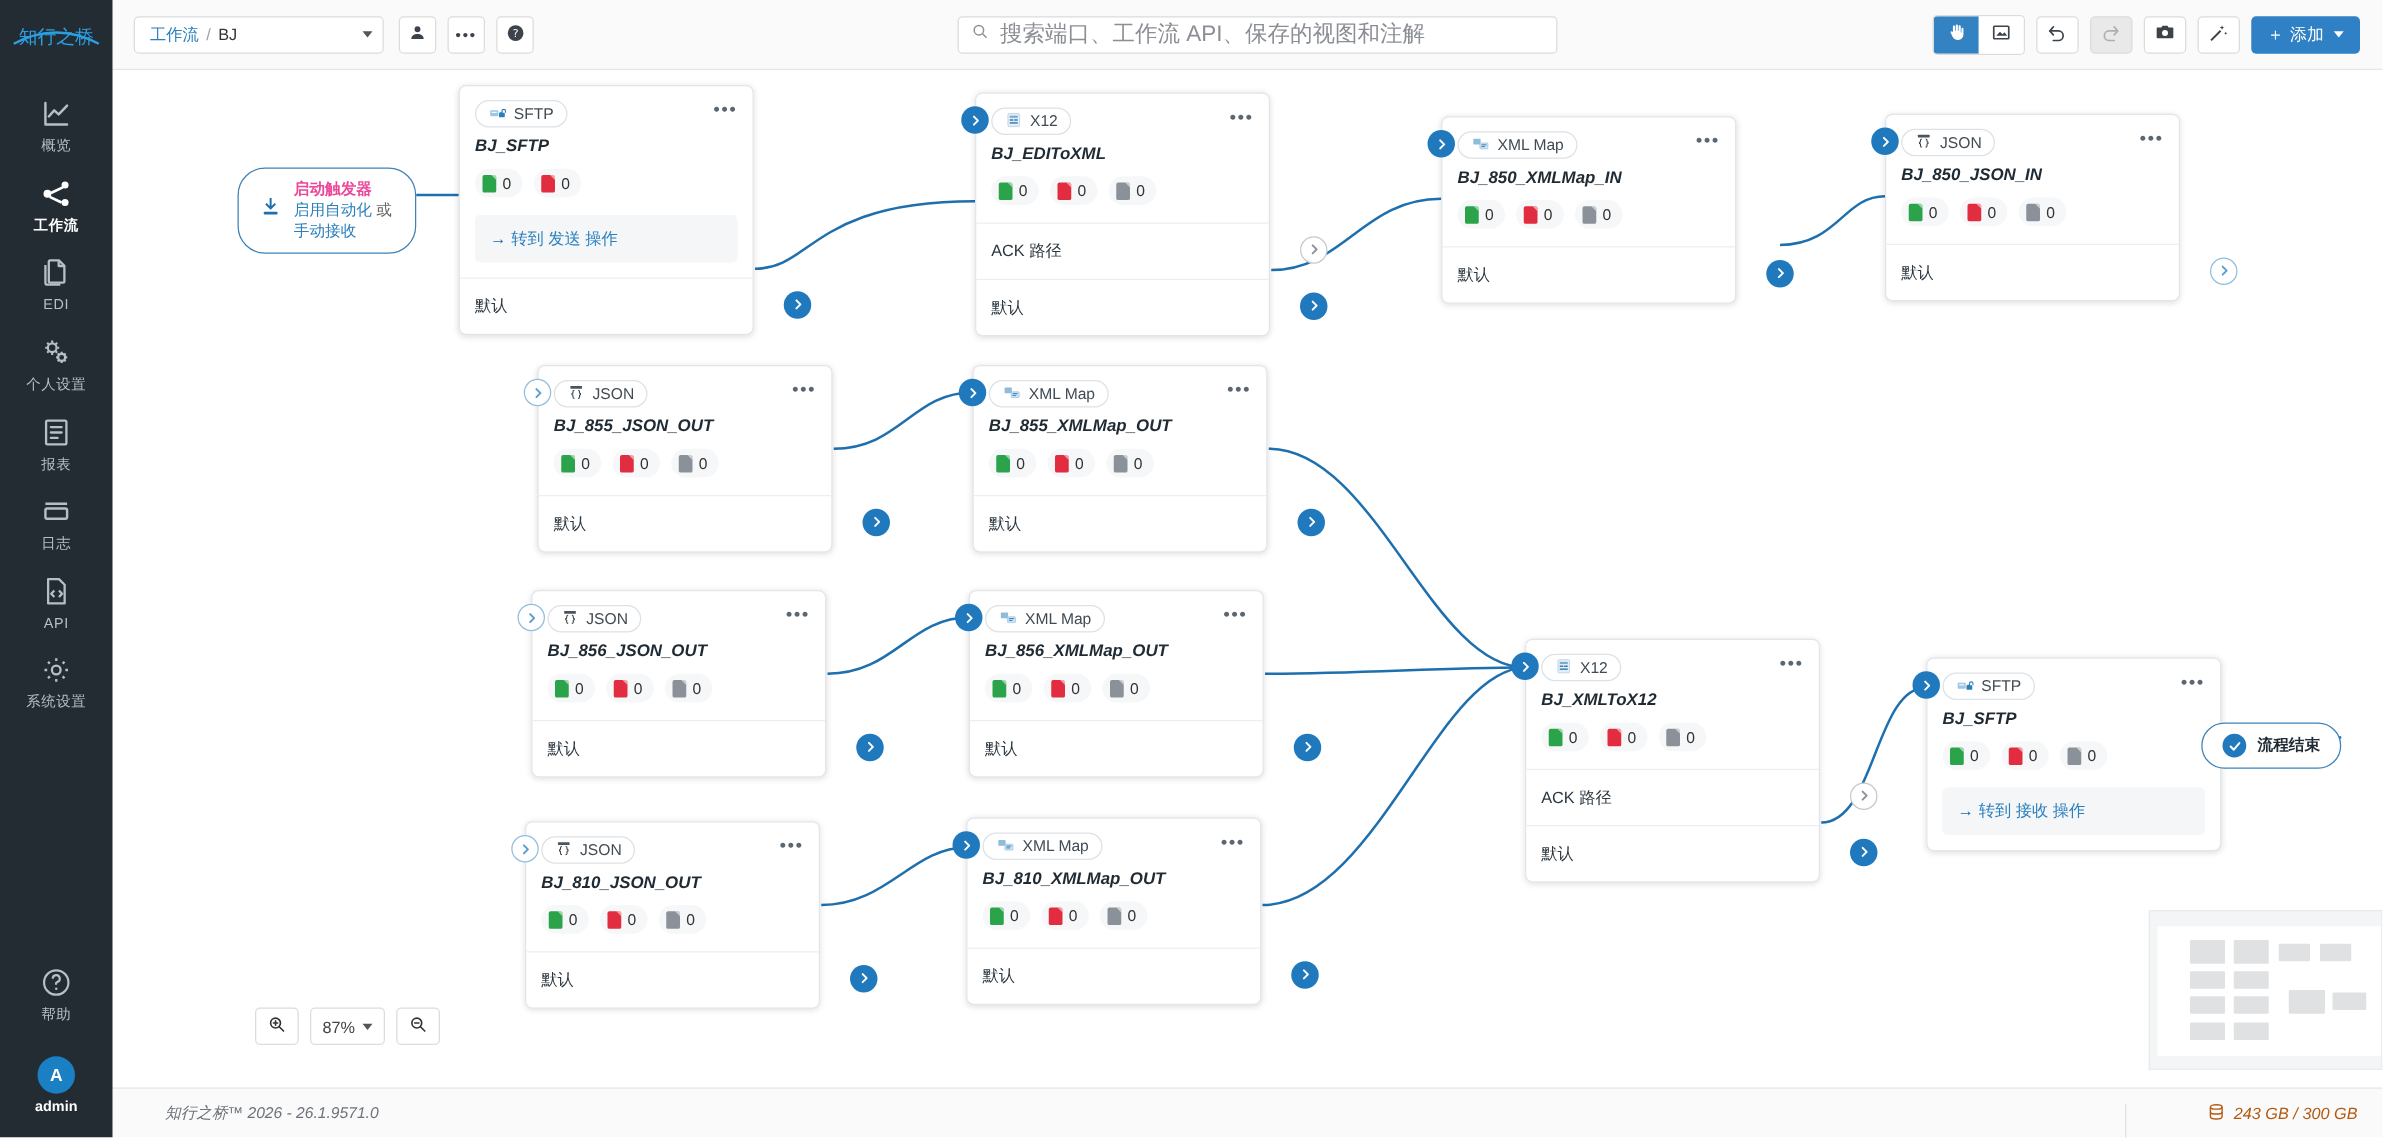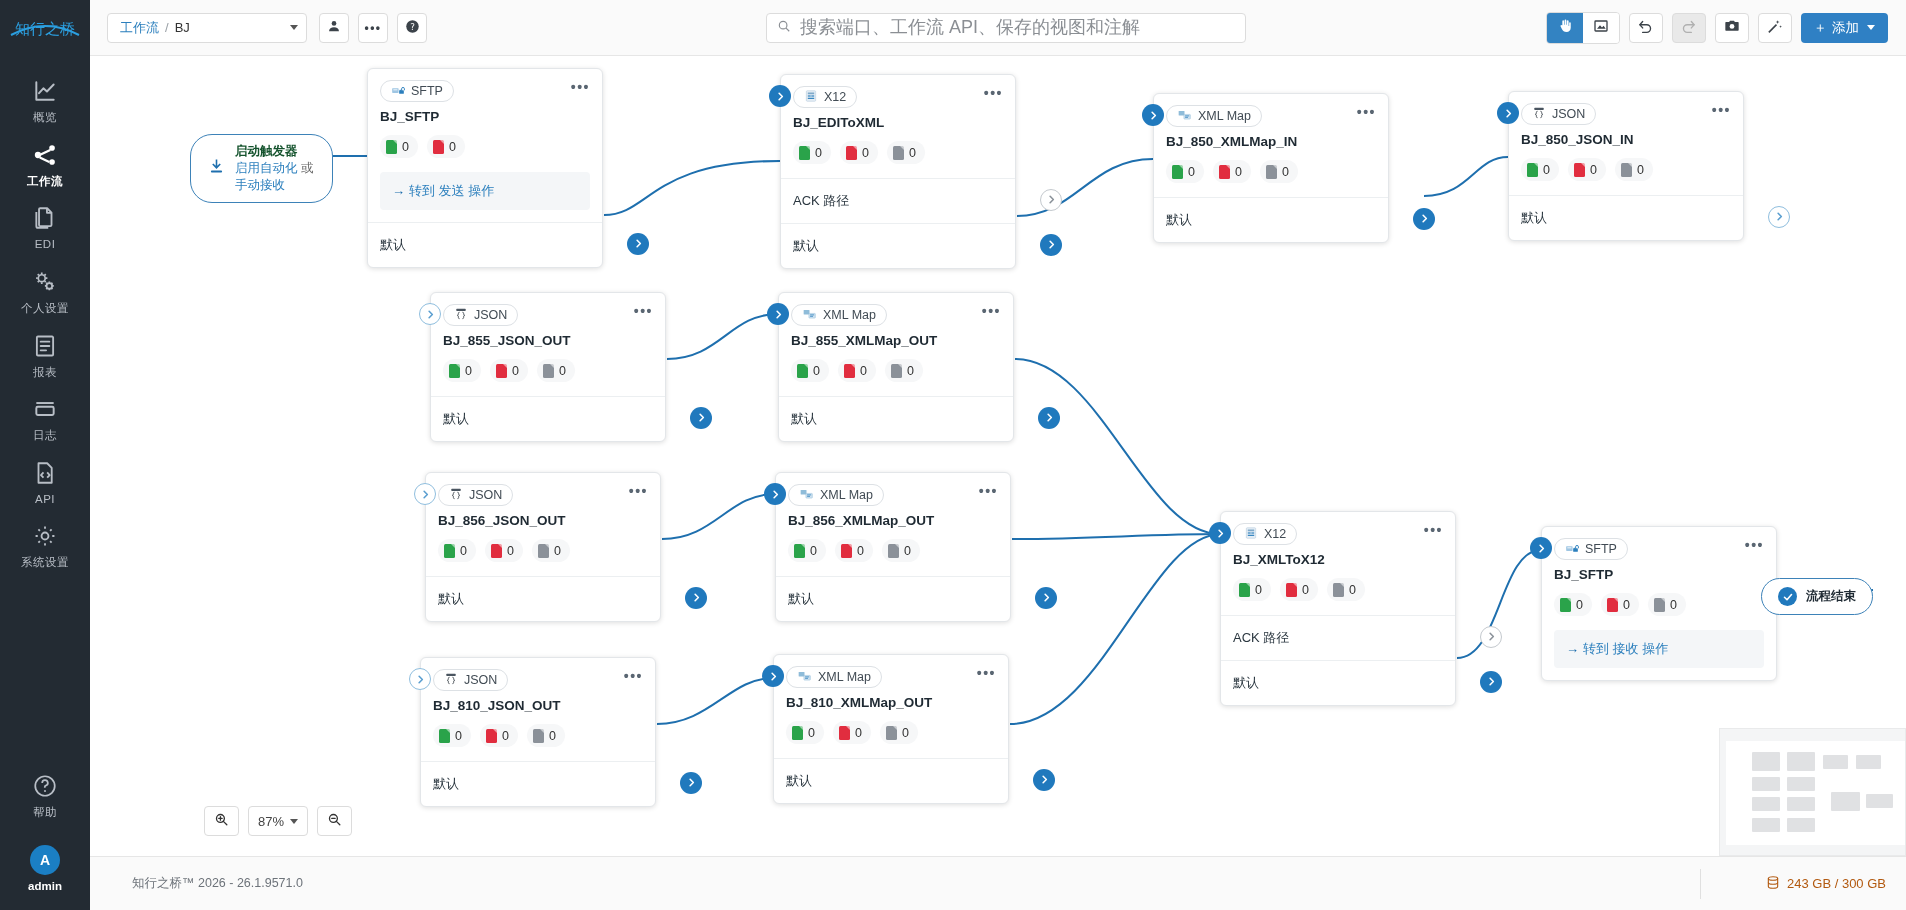--- a/index.html
+++ b/index.html
@@ -90,21 +90,21 @@
     box-shadow:0 1px 5px rgba(0,0,0,.13); width:236px;
   }
   .node-head { padding:11px 12px 0 12px; display:flex; align-items:flex-start; }
   .type-pill {
     border:1px solid #dde1e5; border-radius:13px; height:22px; padding:0 10px;
     display:inline-flex; align-items:center; gap:6px; font-size:12.5px; color:#414b54;
     background:#fff;
   }
   .dots { margin-left:auto; color:#5a6672; letter-spacing:1.5px; font-size:14px;
           line-height:14px; cursor:pointer; font-weight:bold; }
-  .node-title { padding:7px 12px 0 12px; font-size:13.5px; font-weight:bold; color:#1f2a33; }
+  .node-title { padding:7px 12px 0 12px; font-size:13.5px; font-weight:bold; color:#1f2a33;font-style:italic; }
   .badges { padding:11px 12px 14px 12px; display:flex; gap:9px; }
   .badge {
     background:#f6f7f8; border-radius:12px; height:23px; padding:0 9px 0 6px;
     display:inline-flex; align-items:center; gap:5px; font-size:12.5px; color:#333;
   }
   .doc { width:11px; height:14px; border-radius:1.5px; position:relative; display:block; }
   .doc.g { background:#2aa34a; }
   .doc.r { background:#e12d3f; }
   .doc.k { background:#8b9199; }
   .doc::after { content:""; position:absolute; right:0; top:0;
@@ -128,21 +128,21 @@
   .handle.outline { background:#fff; border:1px solid #8fbede; color:#5a9ed0; }
   .handle.outline-gray { background:#fff; border:1px solid #c4c9ce; color:#8a9199; }
   .handle svg { display:block; }
 
   .pill-node {
     position:absolute; background:#fff; border:1px solid #3d82b8; border-radius:22px;
     display:flex; align-items:center; gap:9px; padding:8px 16px; z-index:5;
   }
   #start-node { left:100px; top:78px; width:143px; }
   #start-texts { line-height:1.35; }
-  #start-title { font-size:12.5px; font-weight:bold; color:#14532d; }
+  #start-title { font-size:12.5px; font-weight:bold; color:#ec4899; }
   #start-sub { font-size:12.5px; }
   #start-sub .lk { color:#2b7fbd; cursor:pointer; }
   #start-sub .sep { color:#666; }
   #end-node { left:1671px; top:522px; }
   #end-label { font-size:12.5px; color:#1f2a33; font-weight:bold; }
   .check-circle { width:19px; height:19px; border-radius:50%; background:#2079bd;
     display:flex; align-items:center; justify-content:center; }
 
   
   #zoom-ctrls { position:absolute; left:114px; bottom:20px; display:flex; gap:9px; z-index:12; }
@@ -155,23 +155,24 @@
   
   #minimap {
     position:absolute; right:0; bottom:0; width:187px; height:128px;
     background:#f4f5f6; border:1px solid #e9eaeb; overflow:hidden; z-index:11;
   }
   #minimap-inner { position:absolute; left:6px; top:12px; right:0; bottom:10px; background:#fff; }
   .mm { position:absolute; background:#e0e1e3; border-radius:1px; }
 
   
   #footer {
-    position:absolute; left:90px; right:0; bottom:0; height:54px;
+    position:absolute; left:90px; right:0; bottom:0; height:40px;
     background:#fafafa; border-top:1px solid #e6e6e6; display:flex; align-items:center;
     z-index:25;
+    font-style:italic;
   }
   #footer-text { margin-left:42px; font-size:12.5px; color:#6d737a; }
   #disk { position:absolute; right:20px; display:flex; align-items:center; gap:7px;
           font-size:13px; color:#b2590f; padding-left:22px; }
   #disk-divider { position:absolute; right:205px; top:12px; height:30px; width:1px; background:#e0e0e0; }
 </style>
 </head>
 <body>
 
 <div id="sidebar">

